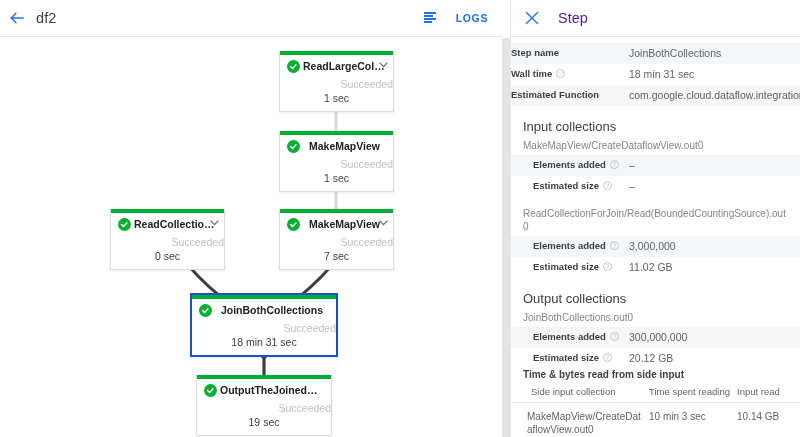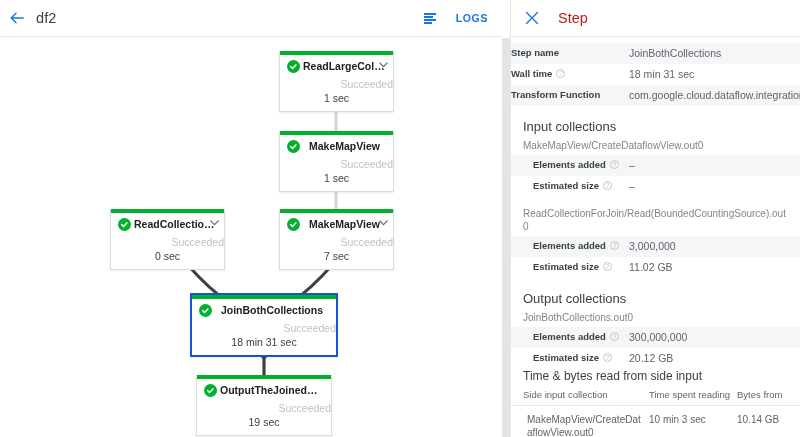--- a/index.html
+++ b/index.html
@@ -25,21 +25,21 @@
     width: 34px; height: 37px; display: flex; align-items: center;
     justify-content: center; cursor: pointer;
   }
   #back-btn svg { display: block; }
   #job-title {
     font-size: 14.5px; color: #3c4043; letter-spacing: .1px;
     margin-left: 2px;
   }
   #logs-btn {
     position: absolute; right: 14px; top: 50%; transform: translateY(-50%);
-    display: flex; align-items: flex-end; gap: 20px; cursor: pointer;
+    display: flex; align-items: flex-start; gap: 20px; cursor: pointer;
   }
   #logs-btn .logs-label {
     font-size: 10.5px; font-weight: bold; color: #1a73e8; letter-spacing: .6px;
   }
   .logs-bars { display: flex; flex-direction: column; gap: 1.5px; width: 12px; }
   .logs-bars i { display: block; height: 1.6px; background: #1a73e8; }
   .logs-bars i:nth-child(1) { width: 12px; }
   .logs-bars i:nth-child(2) { width: 9px; }
   .logs-bars i:nth-child(3) { width: 12px; }
   .logs-bars i:nth-child(4) { width: 8px; }
@@ -96,21 +96,21 @@
   #right-pane {
     position: absolute; left: 511px; top: 0; width: 289px; height: 437px;
     background: #ffffff; overflow: hidden;
   }
   #panel-header {
     height: 37px; border-bottom: 1px solid #e6e8eb;
     display: flex; align-items: center; padding-left: 13px; gap: 18px;
   }
   #close-btn { width: 16px; height: 16px; cursor: pointer; display:flex;
                align-items:center; justify-content:center; }
-  #panel-title { font-size: 14.5px; color: #b91c1c; }
+  #panel-title { font-size: 14.5px; color: #4c1d95; }
 
   #panel-body { padding: 6px 0 0 0; }
 
   table.kv { width: 100%; border-collapse: collapse; table-layout: fixed; }
   table.kv td { padding: 4px 0 4px 0; vertical-align: top; }
   table.kv tr.alt { background: #f5f6f7; }
   td.k {
     width: 118px; font-size: 9.5px; font-weight: bold; color: #3c4043;
     padding-left: 12px; white-space: nowrap;
   }
@@ -125,30 +125,30 @@
   }
 
   .section-h {
     font-size: 13px; color: #3c4043; padding: 13px 12px 5px 12px;
   }
   .coll-name {
     font-size: 10px; color: #80868b; padding: 0 12px 3px 12px;
     word-break: break-all; line-height: 13px;
   }
   .sub-bold {
-    font-size: 12px; font-weight: normal; color: #3c4043; padding: 0 5px 3px 12px;
+    font-size: 10px; font-weight: bold; color: #3c4043; padding: 0 5px 3px 12px;
   }
   .spacer-10 { height: 10px; }
 
   table.sim { width: 100%; border-collapse: collapse; table-layout: fixed; }
   table.sim th {
     font-size: 9.5px; font-weight: normal; color: #5f6368; text-align: left;
     padding: 3px 4px 5px 0; border-bottom: 1px solid #e6e8eb;
   }
-  table.sim th:first-child { padding-left: 12px; }
+  table.sim th:first-child { padding-left: 20px; }
   table.sim td {
     font-size: 10px; color: #5f6368; padding: 7px 4px 7px 0;
     vertical-align: top; line-height: 13px; word-break: break-word;
   }
   table.sim td:first-child { padding-left: 16px; }
   .col-a { width: 138px; }
   .col-b { width: 88px; }
 </style>
 </head>
 <body>
@@ -323,21 +323,21 @@
         <tbody>
             <tr class="alt">
           <td class="k"><span>Step name</span></td>
           <td class="v">JoinBothCollections</td>
         </tr>
         <tr>
           <td class="k"><span>Wall time</span><span class="help-i">?</span></td>
           <td class="v">18 min 31 sec</td>
         </tr>
         <tr class="alt">
-          <td class="k"><span>Transform Function</span></td>
+          <td class="k"><span>Estimated Function</span></td>
           <td class="v">com.google.cloud.dataflow.integration.SideInputIOCounters$2</td>
         </tr>
       </tbody>
         </table>
 
       <div class="section-h">Input collections</div>
 
       <div class="coll-name">MakeMapView/CreateDataflowView.out0</div>
       <table class="kv">
         <tbody>
@@ -384,21 +384,21 @@
       </tbody>
         </table>
 
       <div class="sub-bold">Time &amp; bytes read from side input</div>
 
       <table class="sim">
         <thead>
           <tr>
             <th class="col-a">Side input collection</th>
             <th class="col-b">Time spent reading</th>
-            <th>Bytes from</th>
+            <th>Input read</th>
           </tr>
         </thead>
         <tbody>
           <tr>
             <td class="col-a">MakeMapView/CreateDataflowView.out0</td>
             <td class="col-b">10 min 3 sec</td>
             <td>10.14 GB</td>
           </tr>
         </tbody>
       </table>

